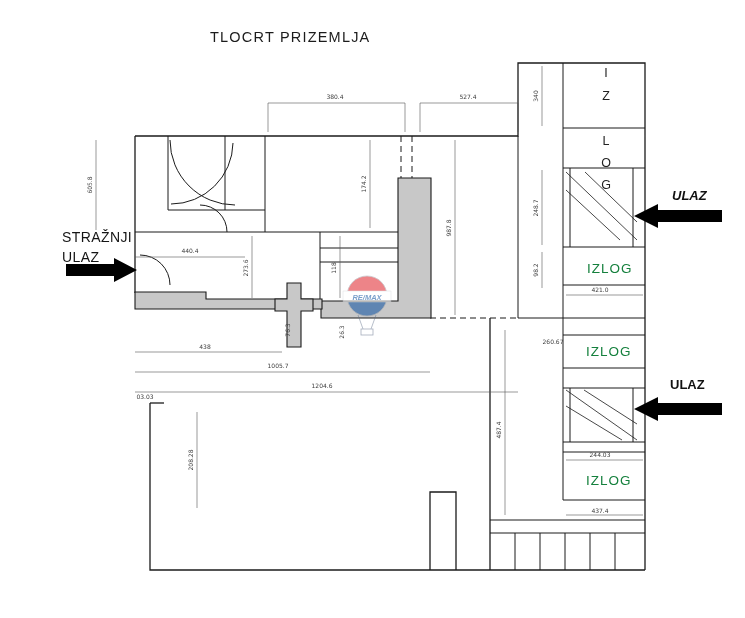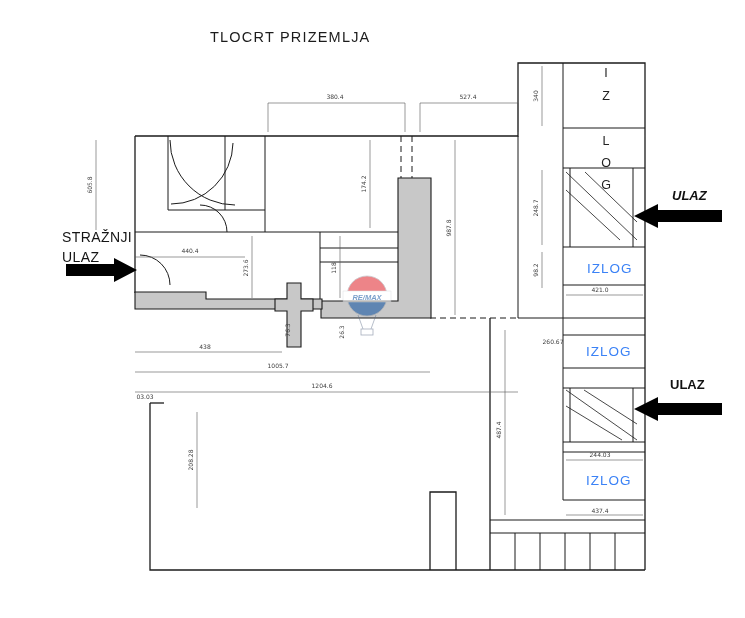--- a/index.html
+++ b/index.html
@@ -6,21 +6,21 @@
   .canvas {
     position:relative; width:745px; height:618px; background:#ffffff;
     font-family:"Liberation Sans", sans-serif; overflow:hidden;
   }
   svg { position:absolute; left:0; top:0; }
   .lbl { position:absolute; color:#151515; white-space:nowrap; }
   .title {
     left:210px; top:29px; font-size:14.5px; letter-spacing:1.2px; color:#1c1c1c;
   }
   .rear-entrance { left:62px; top:227px; font-size:14px; line-height:20px; letter-spacing:0.4px; }
-  .izlog-h { font-size:13.5px; letter-spacing:1px; color:#3b82f6; }
+  .izlog-h { font-size:13.5px; letter-spacing:1px; color:#15803d; }
   .izlog-top    { left:587px; top:261px; }
   .izlog-mid    { left:586px; top:344px; }
   .izlog-bottom { left:586px; top:473px; }
   .ulaz { font-size:13px; color:#111; }
   .ulaz-top    { left:672px; top:188px; font-style:italic; font-weight:600; }
   .ulaz-bottom { left:670px; top:377px; font-weight:600; }
   .izlog-v-letter {
     position:absolute; left:598px; width:16px; text-align:center;
     font-size:12.5px; color:#222;
   }

